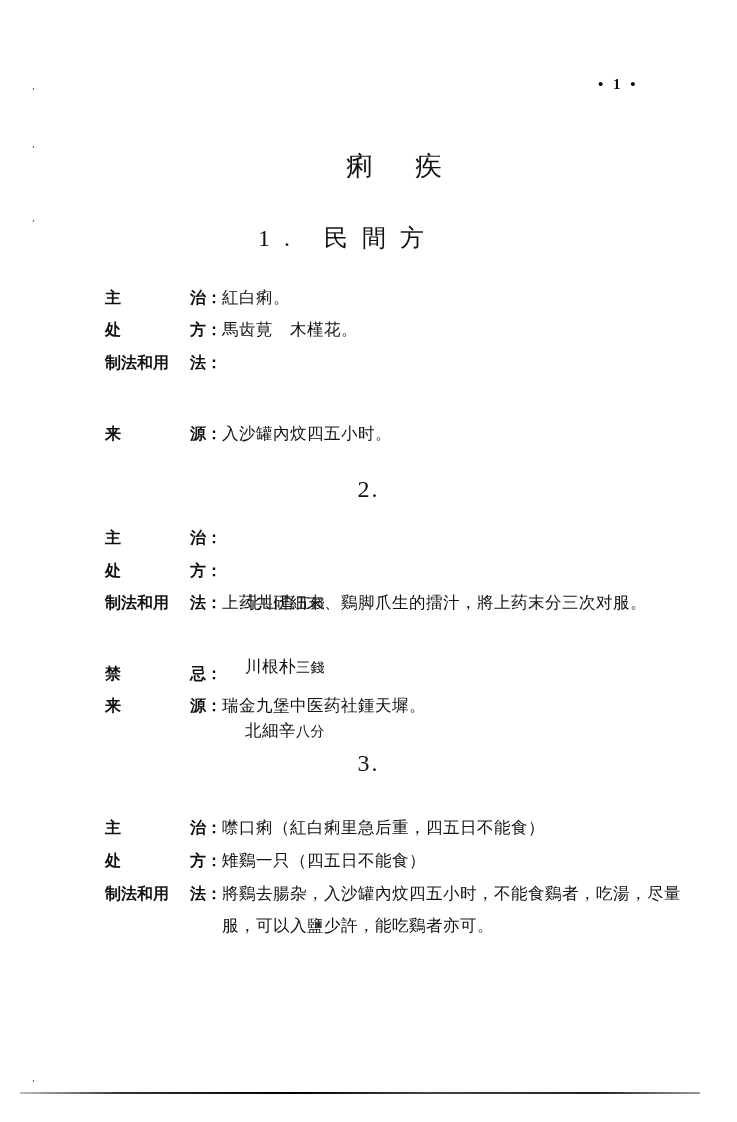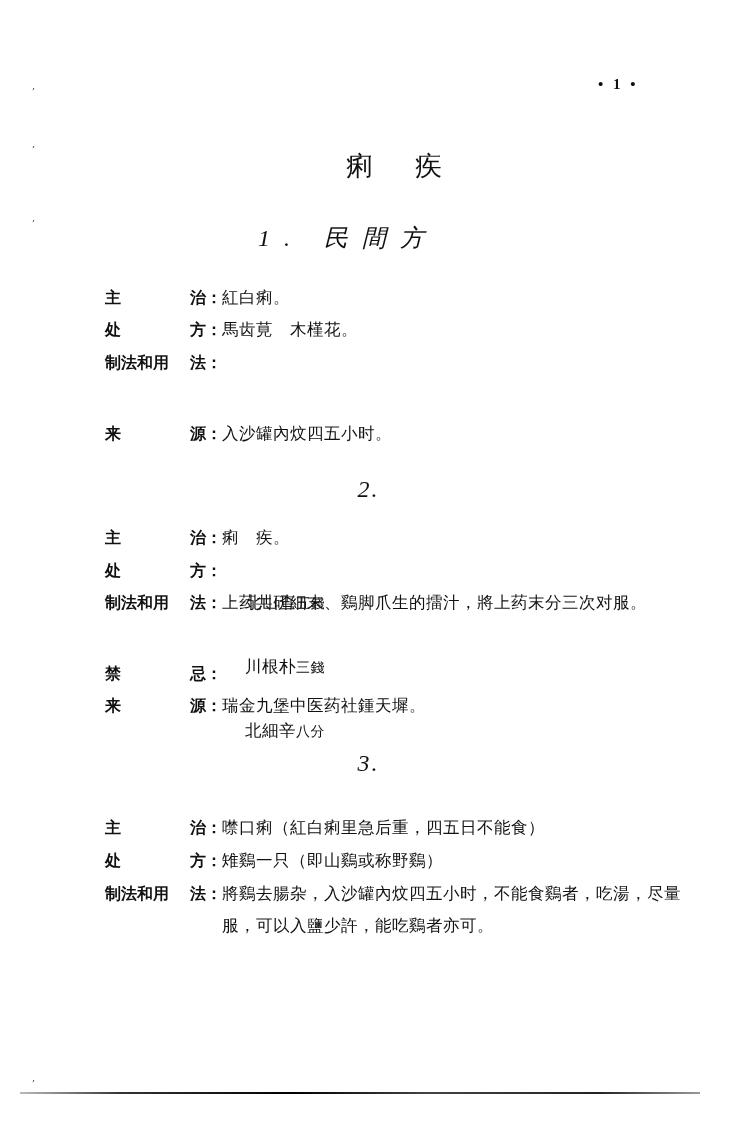--- a/index.html
+++ b/index.html
@@ -10,21 +10,20 @@
   .page-number {
     position: absolute; top: 76px; left: 598px; font-size: 15px; font-weight: bold;
     font-family: "Liberation Serif", serif; letter-spacing: 3px;
   }
   .chapter-title {
     position: absolute; top: 148px; left: 318px; font-size: 27px; letter-spacing: 42px; font-weight: 500; margin-left: 28px;
   }
   .section-heading {
     position: absolute; left: 0; width: 737px; text-align: center; font-size: 24px;
     font-family: "Liberation Serif", serif;
-    font-style: italic;
   }
   .section-heading.first { top: 222px; left: 258px; width: auto; text-align: left; letter-spacing: 14px; }
   .section-heading.num { letter-spacing: 2px; }
   .entry {
     position: absolute; left: 105px; width: 580px; display: flex; font-size: 16.5px; line-height: 32px;
   }
   .entry .label {
     width: 117px; flex: 0 0 117px; font-weight: bold; font-family: "DejaVu Sans", sans-serif;
     display: flex; justify-content: space-between; font-size: 16px;
   }
@@ -74,21 +73,20 @@
   <div class="value">入沙罐內炆四五小时。</div>
 </div>
 
 <div class="section-heading num" style="top:476px;">2.</div>
 
 <div class="entry" style="top:522px">
   <div class="label">
       <span>主</span>
       <span><span>治</span><span>：</span></span>
     </div>
-  <div class="value">痢　疾。</div>
 </div>
 <div class="entry" style="top:555px">
   <div class="label">
       <span>处</span>
       <span><span>方</span><span>：</span></span>
     </div>
   <div class="value">
     <span>北山查</span><span class="small">五錢</span>
     <span style="display:inline-block;width:24px"></span>
     <span>川根朴</span><span class="small">三錢</span>
@@ -124,21 +122,21 @@
       <span>主</span>
       <span><span>治</span><span>：</span></span>
     </div>
   <div class="value">噤口痢（紅白痢里急后重，四五日不能食）</div>
 </div>
 <div class="entry" style="top:845px">
   <div class="label">
       <span>处</span>
       <span><span>方</span><span>：</span></span>
     </div>
-  <div class="value">雉鷄一只（即山鷄或称野鷄）</div>
+  <div class="value">雉鷄一只（四五日不能食）</div>
 </div>
 <div class="entry" style="top:878px">
   <div class="label">
       <span>制法和用</span>
       <span><span>法</span><span>：</span></span>
     </div>
   <div class="value">將鷄去腸杂，入沙罐內炆四五小时，不能食鷄者，吃湯，尽量服，可以入鹽少許，能吃鷄者亦可。</div>
 </div>
 
 <div class="margin-mark" style="top:80px">,</div>

